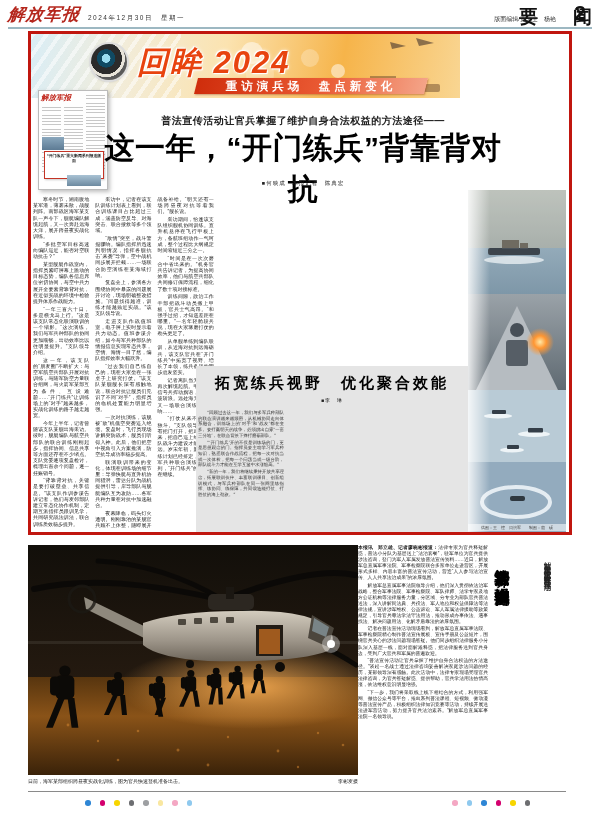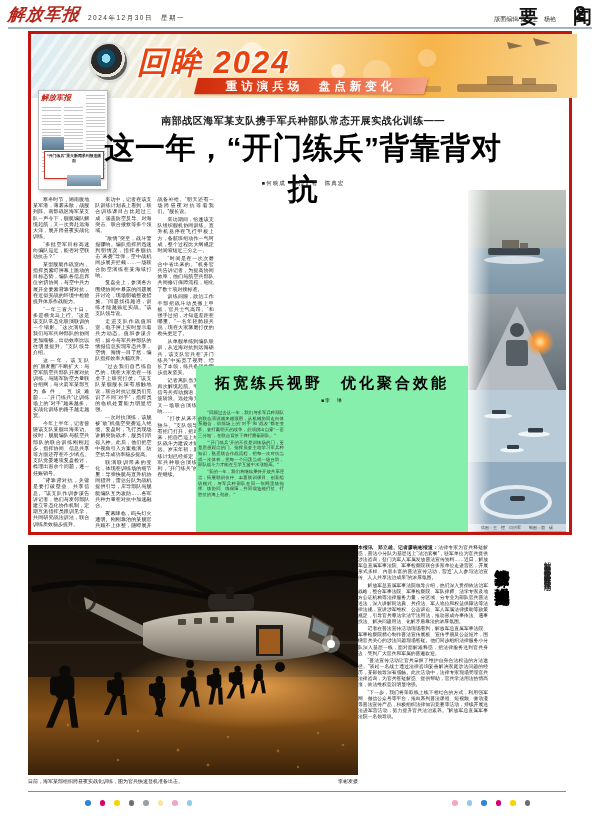--- a/index.html
+++ b/index.html
@@ -11,21 +11,21 @@
             transform:skewX(-6deg);letter-spacing:1px;}
   .hdr-date{position:absolute;left:88px;top:14px;font-size:6.5px;letter-spacing:1.5px;color:#333;}
   .hdr-section{position:absolute;left:0;right:0;top:4px;text-align:right;
                font-size:19px;font-weight:bold;letter-spacing:8px;color:#111;}
   .hdr-editors{position:absolute;right:44px;top:15px;font-size:6px;color:#333;}
   .hdr-pageno{position:absolute;right:14px;top:1px;font-size:21px;font-weight:bold;color:#111;}
   .hdr-rule{position:absolute;left:8px;right:8px;top:27px;height:2px;background:#9db8c2;}
   
   .main-box{position:absolute;left:28px;top:31px;width:538px;height:498px;
             border:3px solid #c0160f;background:#fff;}
-  .banner{position:absolute;left:0;top:0;width:546px;height:64px;overflow:hidden;
+  .banner{position:absolute;left:0;top:0;width:429px;height:64px;overflow:hidden;
           background:linear-gradient(100deg,#d9edf6 0%,#f2ecd9 22%,#fbe3b0 45%,#f6b44a 72%,#f9d693 100%);}
   .banner .stripes{position:absolute;left:0;top:0;width:150px;height:64px;opacity:.55;
           background:repeating-linear-gradient(125deg,rgba(255,255,255,.95) 0 4px,rgba(255,255,255,0) 4px 11px);}
   .banner .bokeh{position:absolute;border-radius:50%;background:rgba(255,255,255,.5);}
   .lens-icon{position:absolute;left:60px;top:10px;width:36px;height:36px;border-radius:50%;
      background:radial-gradient(circle at 42% 40%, #9adcf0 0 14%, #104a63 15% 30%, #2b2b2b 31% 52%, #e8e4da 53% 62%, #5a5a5a 63% 78%, #2e2e2e 79% 100%);
      box-shadow:0 0 0 2px #ddd,0 1px 3px rgba(0,0,0,.35);}
   .banner-title{position:absolute;left:106px;top:8px;font-size:31px;font-weight:900;font-style:italic;
      color:#e8430f;letter-spacing:2px;
      text-shadow:0 0 2px #fff,0 0 4px #fff,1px 1px 0 #fff,-1px -1px 0 #fff;}
@@ -55,21 +55,21 @@
   .headline{position:absolute;left:70px;top:94px;width:404px;text-align:center;
           font-size:30px;font-weight:900;color:#000;letter-spacing:.5px;}
   .byline{position:absolute;left:86px;top:146px;width:372px;text-align:center;
           font-size:5.5px;color:#222;letter-spacing:1px;}
   
   .cols{position:absolute;left:2px;top:162px;width:430px;height:334px;overflow:hidden;
         column-count:7;column-gap:6px;column-fill:auto;}
   .cols p{margin:0 0 1.5px;text-indent:2em;font-size:5px;line-height:1.24;
         text-align:justify;color:#222;}
   
-  .inset{position:absolute;left:165px;top:332px;width:272px;height:166px;background:#86efac;
+  .inset{position:absolute;left:165px;top:332px;width:272px;height:166px;background:#e5e5e5;
          padding:2px 2px 0 2px;box-sizing:border-box;}
   .inset-title{margin-top:6px;text-align:center;font-size:15px;font-weight:900;
          letter-spacing:3px;color:#000;}
   .inset-byline{text-align:center;font-size:5px;margin-top:4px;color:#222;letter-spacing:1px;}
   .inset-row{display:flex;margin-top:7px;}
   .cmdr-label{width:86px;flex:0 0 86px;padding-top:2px;position:relative;}
   .cmdr-star{font-size:15px;color:#e23a1d;line-height:1;
          text-shadow:0 0 1px #f9d23c;display:inline-block;vertical-align:middle;}
   .cmdr-slash{display:inline-block;width:9px;height:10px;margin-left:-4px;margin-right:2px;
          background:linear-gradient(120deg,#1c7e3c 45%,#d8281b 45%);transform:skewX(-18deg);
@@ -138,21 +138,21 @@
     <div class="thumb">
       <div class="thumb-name">解放军报</div>
       <div class="thumb-lines" style="left:3px;"></div>
       <div class="thumb-lines" style="left:25px;"></div>
       <div class="thumb-lines" style="left:47px;top:4px;height:78px;"></div>
       <div class="thumb-photo"></div>
       <div class="thumb-callout">“开门练兵”重大新闻系列报道版面</div>
       <div class="thumb-ship"></div>
     </div>
 
-    <div class="kicker">南部战区海军某支队携手军兵种部队常态开展实战化训练——</div>
+    <div class="kicker">普法宣传活动让官兵掌握了维护自身合法权益的方法途径——</div>
     <h1 class="headline" style="margin:0;">这一年，“开门练兵”背靠背对抗</h1>
     <div class="byline">■何映成　本报记者　陈典宏</div>
 
     <div class="cols">
         <p>寒冬时节，湘南腹地某军港，薄雾未散，战舰列阵。南部战区海军某支队一声令下，舰艇编队解缆起航，又一次奔赴远海大洋，展开跨昼夜实战化训练。</p>
         <p>“多批空军目标高速向编队逼近，能否对空联动抗击？”</p>
         <p>某型舰艇作战室内，指挥员紧盯屏幕上跳动的目标态势，编队各信息席位密切协同，与空中兵力展开全要素背靠背对抗，在近似实战的环境中检验提升体系作战能力。</p>
         <p>“一年三百六十日，多是横戈马上行。”这是该支队常态化联演联训的一个缩影。“这次演练，我们与军兵种部队的协同更加顺畅，出动效率比以往明显提升。”支队领导介绍。</p>
         <p>这一年，该支队的“朋友圈”不断扩大：与空军航空兵部队开展对抗训练，与陆军防空力量联合组网，与火箭军某部互为条件、互设难题……“开门练兵”让训练场上的“对手”越来越多，实战化训练的路子越走越宽。</p>
         <p>今年上半年，记者曾随该支队某舰出海采访。彼时，舰艇编队与航空兵部队的联合训练刚刚起步，指挥协同、信息共享等方面还存在不少堵点。支队党委逐项复盘检讨，梳理出百余个问题，逐一挂账销号。</p>

